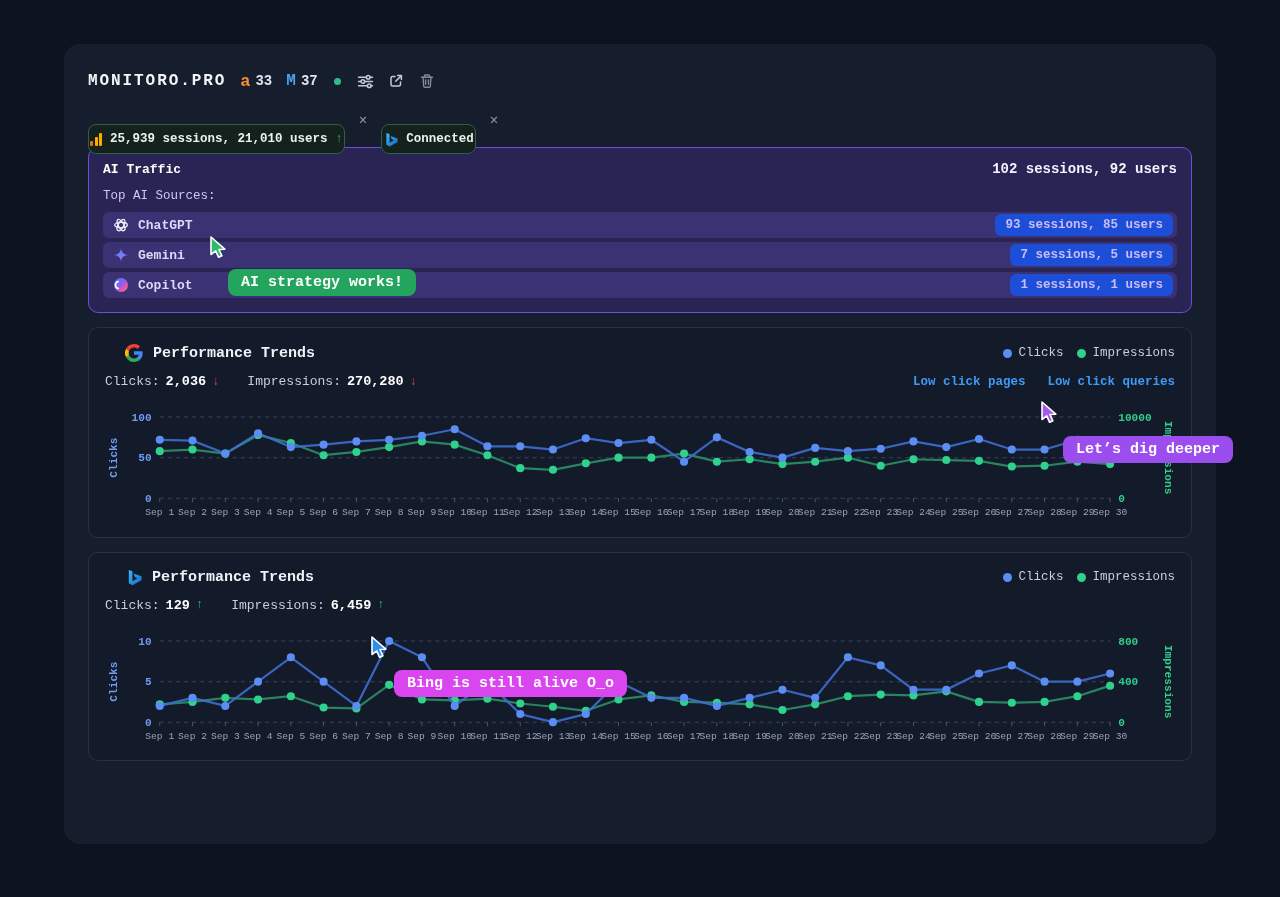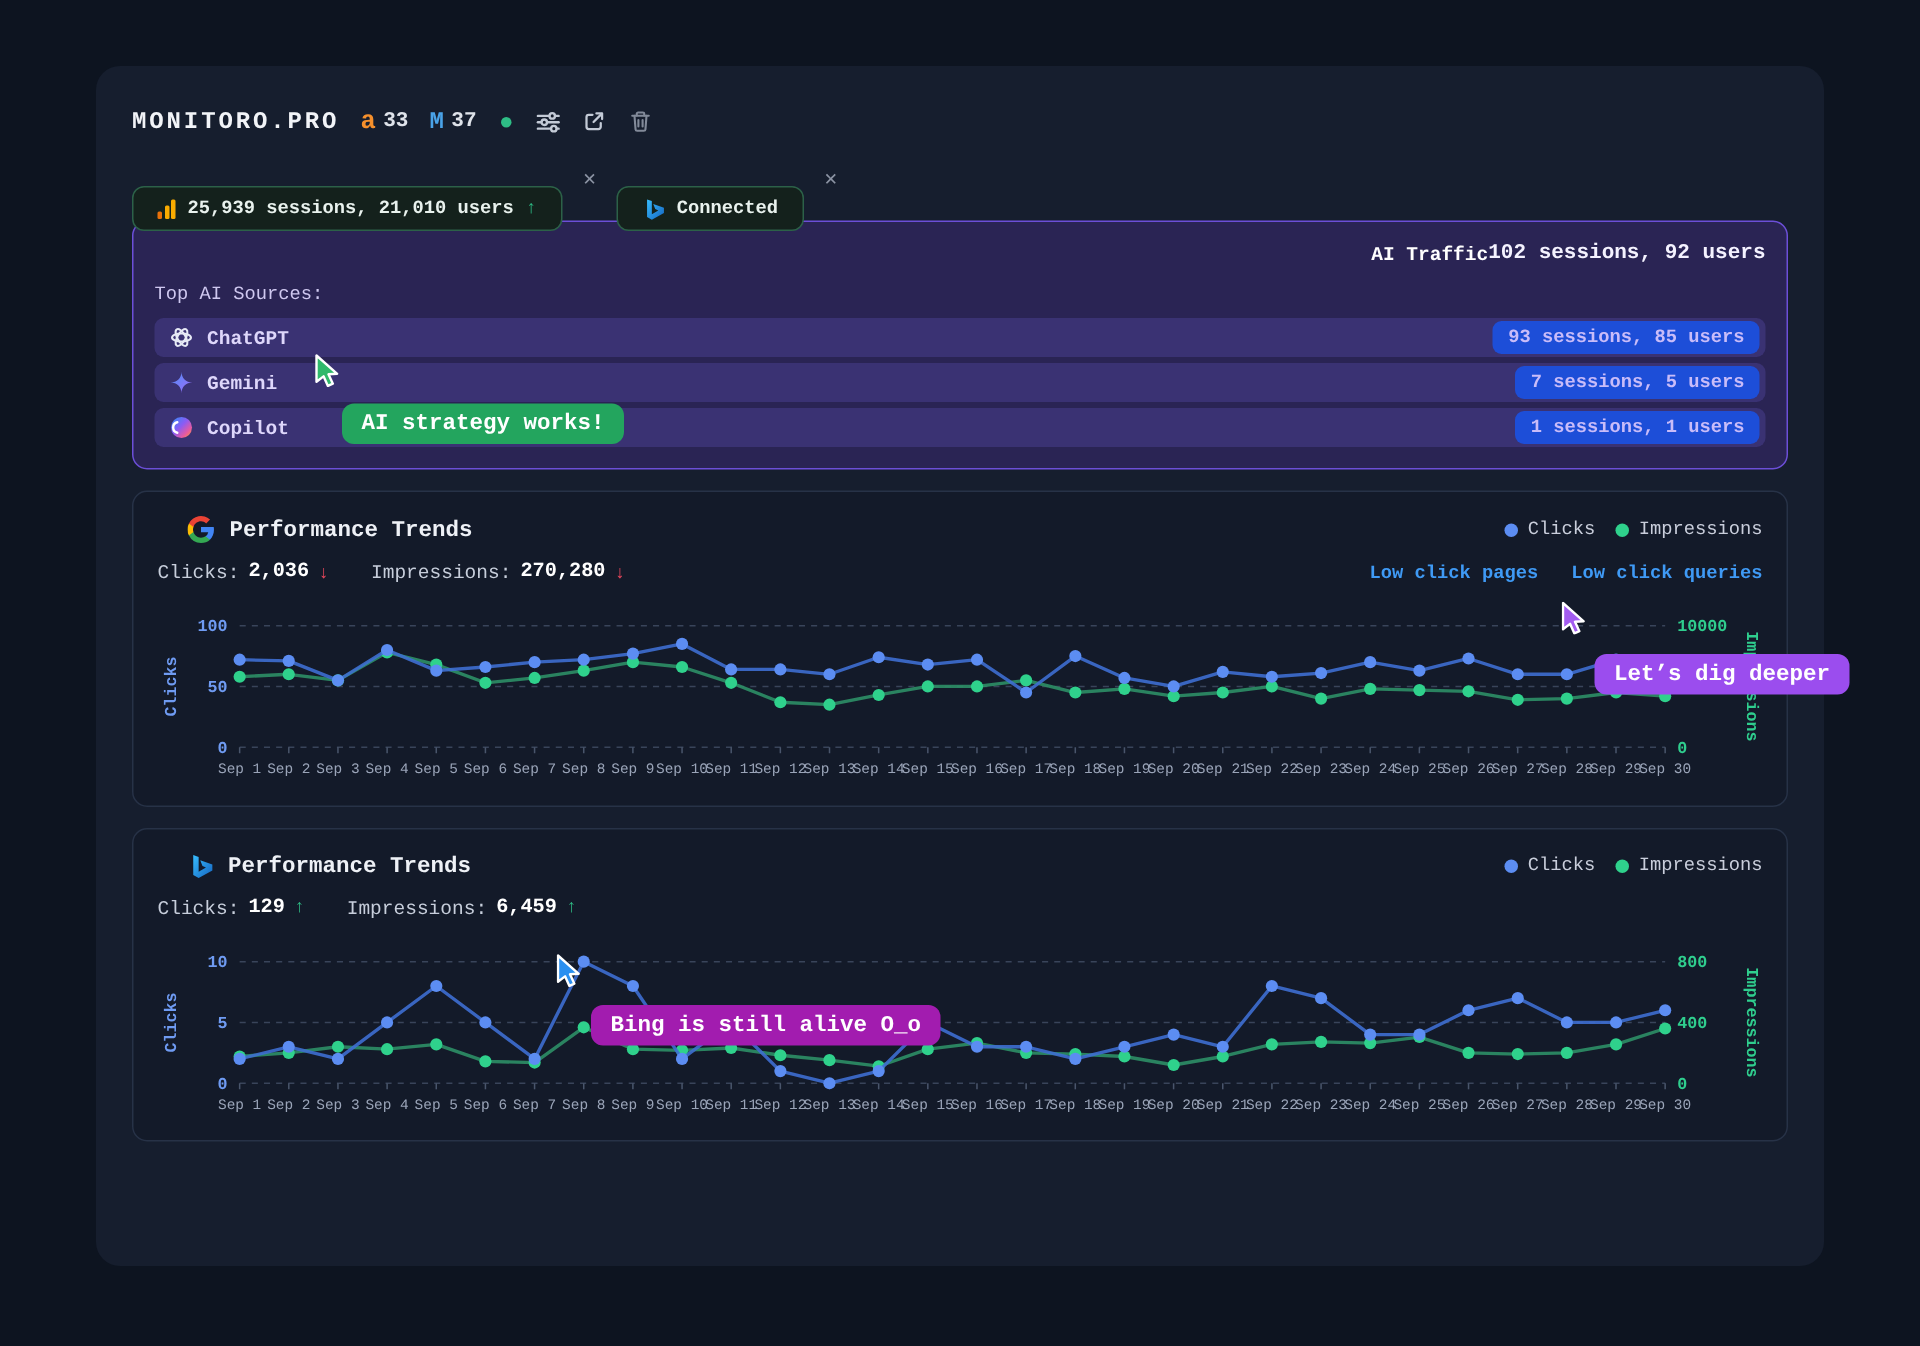--- a/index.html
+++ b/index.html
@@ -11,29 +11,29 @@
   .app-title { color:#f2f4f8; font-size:16px; font-weight:700; letter-spacing:.12em; }
   .metric { display:flex; align-items:center; gap:5px; font-size:14px; font-weight:700; color:#dfe3ea; }
   .ahrefs-a { color:#f6902c; font-size:17px; font-weight:700; }
   .majestic-m { color:#4aa3e8; font-size:16px; font-weight:800; }
   .green-dot { width:7px; height:7px; border-radius:50%; background:#2ebd85; margin-left:2px; }
   .hdr-icons { display:flex; align-items:center; gap:14px; margin-left:2px; }
   .hdr-icon { width:17px; height:17px; display:flex; align-items:center; justify-content:center; cursor:pointer; }
 
   
   .chips-row { display:flex; align-items:center; gap:12px; margin-top:12px; height:30px; }
-  .chip { display:flex; align-items:center; gap:8px; height:30px; padding:0 16px; border:1px solid #2c6148; border-radius:8px; background:#14211c; color:#e9f2ee; font-size:12.5px; font-weight:600;margin-top:40px; }
+  .chip { display:flex; align-items:center; gap:8px; height:30px; padding:0 1px; border:1px solid #2c6148; border-radius:8px; background:#14211c; color:#e9f2ee; font-size:12.5px; font-weight:600;margin-top:40px; }
   .chip .up { color:#2ebd85; font-size:12px; }
   .chip-x { color:#8b93a3; font-size:14px; cursor:pointer; padding:0 2px; background:none; border:none; font-family:inherit; }
   .ga-bars { display:flex; align-items:flex-end; gap:1.5px; height:13px; }
   .ga-bars i { display:block; width:3px; border-radius:1px; }
 
   
   .ai-panel { margin-top:13px; background:#2a2454; border:1px solid #6c4fd8; border-radius:10px; padding:13px 14px 14px; }
-  .ai-head { display:flex; justify-content:flex-end; align-items:center; }
+  .ai-head { display:flex; justify-content:space-between; align-items:center; }
   .ai-title { color:#ffffff; font-size:13px; font-weight:700; }
   .ai-total { color:#f4f2ff; font-size:14px; font-weight:700; }
   .ai-sub { margin-top:12px; color:#cfc8f0; font-size:12.5px; }
   .ai-list { margin-top:9px; display:flex; flex-direction:column; gap:4px;justify-content:space-between; }
   .ai-row { height:26px; display:flex; align-items:center; justify-content:space-between; background:#3a3273; border-radius:6px; padding:0 4px 0 10px; cursor:pointer; }
   .ai-row-left { display:flex; align-items:center; gap:9px; }
   .ai-name { color:#ded7fb; font-size:13px; font-weight:600; }
   .ai-pill { background:#1d4ed8; border-radius:6px; height:22px; line-height:22px; padding:0 10px; color:#c9bcf9; font-size:12.5px; font-weight:600; }
 
   
@@ -554,16 +554,16 @@
     <div class="tooltip" style="left: 164px; top: 225px; background: rgb(35, 165, 94);">AI strategy works!</div>
 
     <svg class="cursor" style="left: 977px; top: 357px; color: rgb(163, 92, 240);" viewBox="0 0 22 22">
       <polygon points="1,1 1,18.5 5.7,14.9 8.6,21.3 11.9,19.8 9,13.5 14.8,13.2" fill="currentColor" stroke="#ffffff" stroke-width="1.6" stroke-linejoin="round"></polygon>
     </svg>
     <div class="tooltip" style="left: 999px; top: 392px; background: rgb(155, 77, 238);">Let’s dig deeper</div>
 
     <svg class="cursor" style="left: 307px; top: 592px; color: rgb(42, 143, 240);" viewBox="0 0 22 22">
       <polygon points="1,1 1,18.5 5.7,14.9 8.6,21.3 11.9,19.8 9,13.5 14.8,13.2" fill="currentColor" stroke="#ffffff" stroke-width="1.6" stroke-linejoin="round"></polygon>
     </svg>
-    <div class="tooltip" style="left: 330px; top: 626px; background: #a21caf;">Bing is still alive O_o</div>
+    <div class="tooltip" style="left: 330px; top: 626px; background: #d946ef;">Bing is still alive O_o</div>
   </div>
 
 </div>
 
 </body></html>

